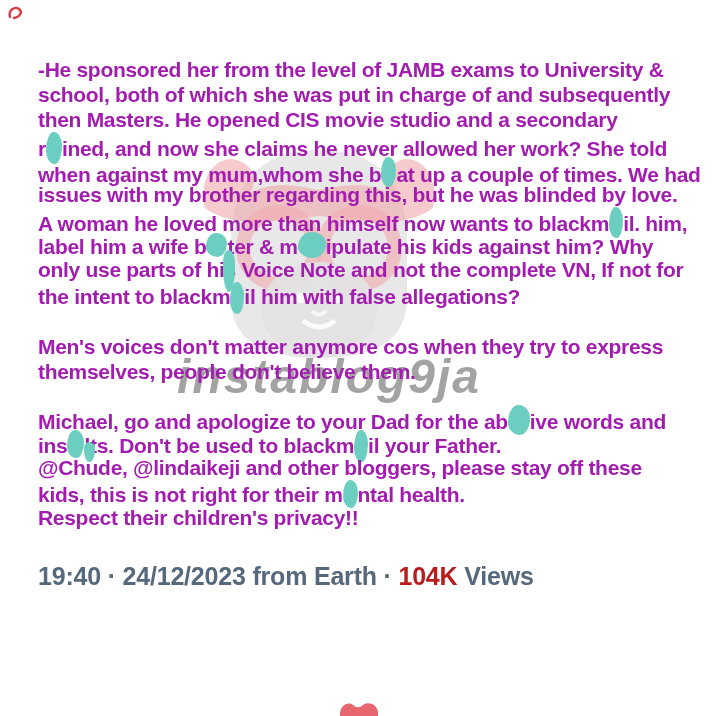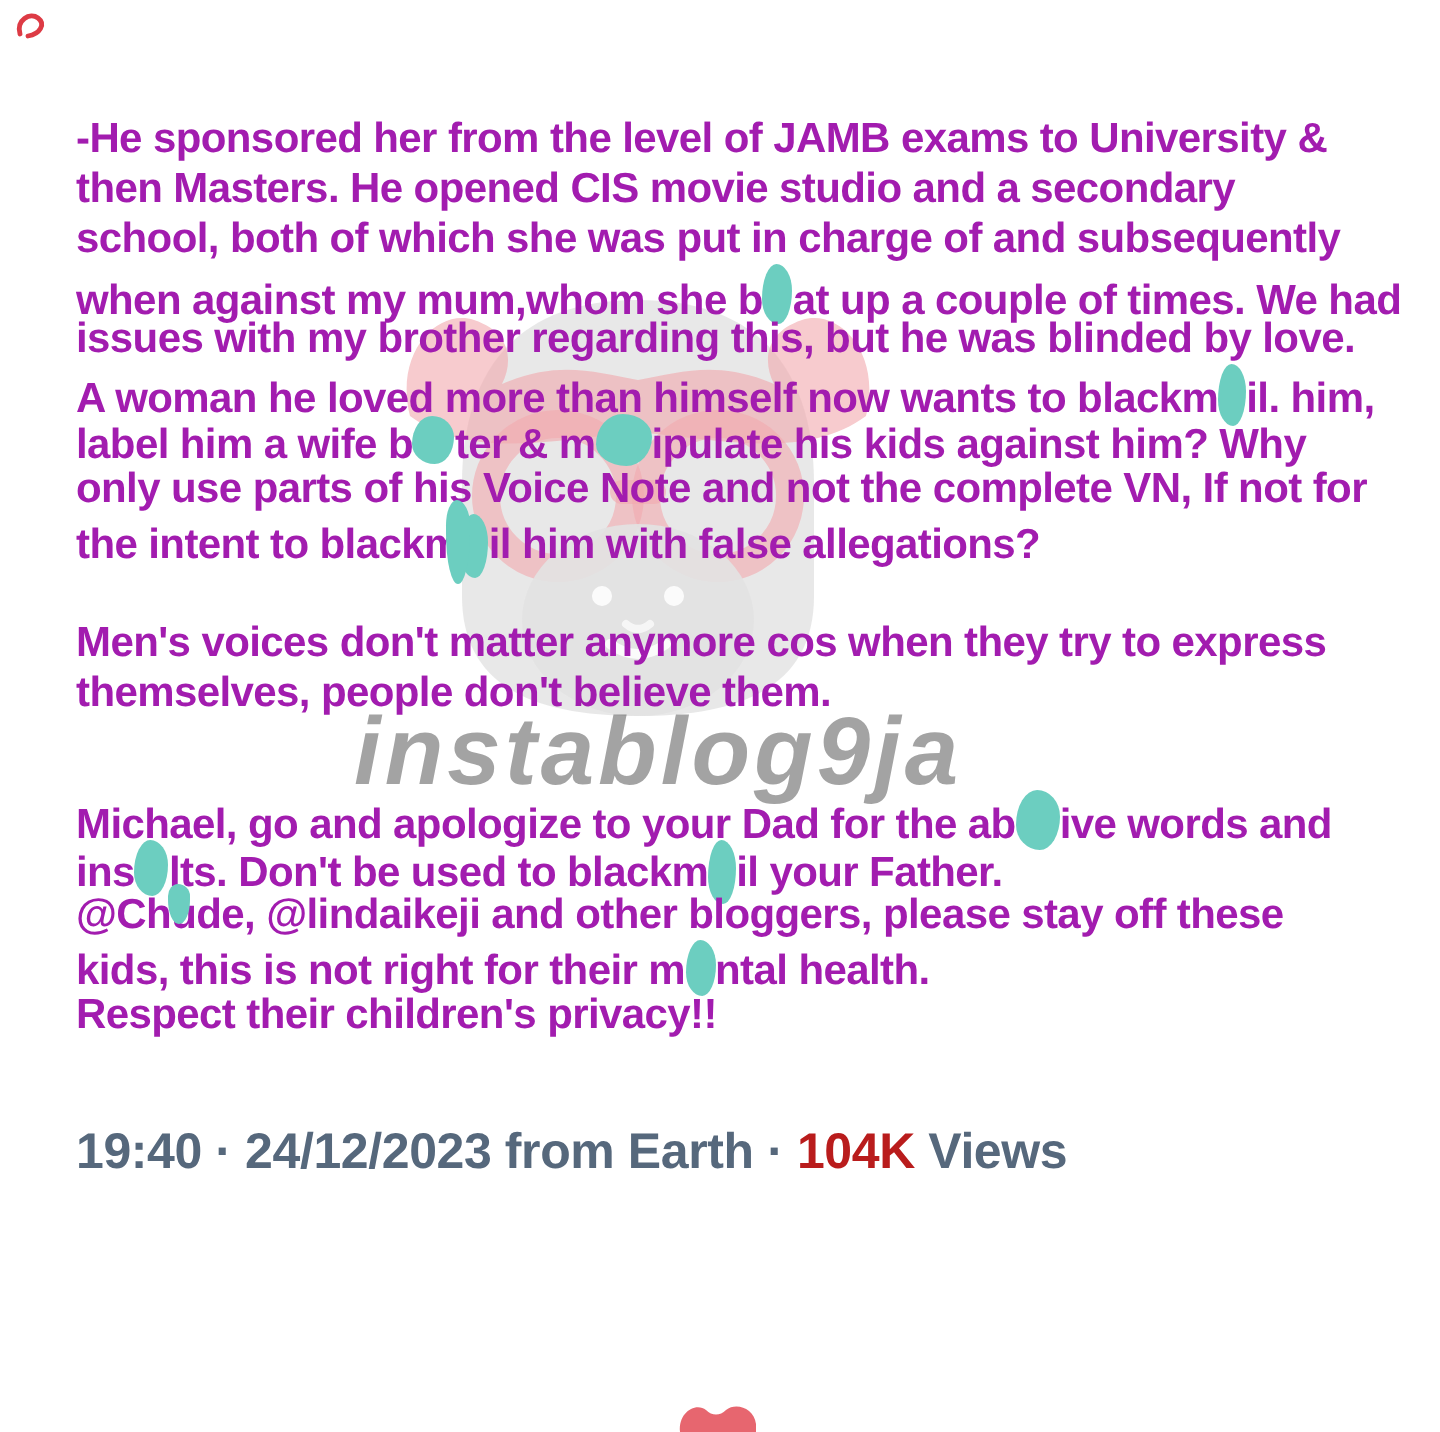--- a/index.html
+++ b/index.html
@@ -15,21 +15,21 @@
     color:#404040;opacity:.48;white-space:pre;
   }
   .corner-mark{position:absolute;left:7px;top:5px;z-index:1;}
   .bottom-logo-fragment{position:absolute;left:338px;top:699px;z-index:1;}
   
   .content{position:absolute;left:38px;top:57px;z-index:2;}
   .para{
     font-weight:bold;font-size:21px;color:#a21caf;letter-spacing:-0.3px;
   }
   .para + .para{margin-top:27px;}
-  .para.gap-lg{margin-top:36px;}
+  .para.gap-lg{margin-top:21px;}
   .line{height:25px;line-height:25px;white-space:pre;}
   .redact{
     display:inline-block;background:#6ccec0;height:30px;vertical-align:-7px;
     border-radius:48% 52% 46% 54% / 58% 44% 56% 42%;
   }
   .drip{
     position:absolute;background:#6ccec0;z-index:3;
     border-radius:45% 55% 50% 50% / 30% 30% 60% 60%;
   }
   .footer{
@@ -64,22 +64,23 @@
   <path d="M3,12 C1,5 8,1 12,4 C16,7 13,12 7,13" fill="none" stroke="#dd3b45" stroke-width="2.4" stroke-linecap="round"></path>
 </svg>
 
 <svg class="bottom-logo-fragment" width="42" height="17" viewBox="0 0 42 17">
   <path d="M2,17 C1,7 10,2 15,6 C18,9 22,9 25,6 C30,2 39,5 40,13 L40,17 Z" fill="#e4555f" opacity="0.9"></path>
 </svg>
 
 <div class="content" id="paragraphs">
     <div class="para">
       <div class="line"><span>-He sponsored her from the level of JAMB exams to University &amp;</span></div>
+      <div class="line"><span>school, both of which she was put in charge of and subsequently</span></div>
       <div class="line"><span>then Masters. He opened CIS movie studio and a secondary</span></div>
-      <div class="line"><span>school, both of which she was put in charge of and subsequently</span></div>
+      <div class="line"><span>r</span><span class="redact" style="width: 16px; height: 32px; vertical-align: -8px;"></span><span>ined, and now she claims he never allowed her work? She told</span></div>
       <div class="line"><span>when against my mum,whom she b</span><span class="redact" style="width: 15px; height: 30px; vertical-align: -5px;"></span><span>at up a couple of times. We had</span></div>
       <div class="line"><span>issues with my brother regarding this, but he was blinded by love.</span></div>
       <div class="line"><span>A woman he loved more than himself now wants to blackm</span><span class="redact" style="width: 14px; height: 31px; vertical-align: -7px;"></span><span>il. him,</span></div>
       <div class="line"><span>label him a wife b</span><span class="redact" style="width: 21px; height: 24px; vertical-align: -3px;"></span><span>ter &amp; m</span><span class="redact" style="width: 28px; height: 26px; vertical-align: -4px;"></span><span>ipulate his kids against him? Why</span></div>
       <div class="line"><span>only use parts of his Voice Note and not the complete VN, If not for</span></div>
       <div class="line"><span>the intent to blackm</span><span class="redact" style="width: 14px; height: 32px; vertical-align: -10px;"></span><span>il him with false allegations?</span></div>
     </div>
     <div class="para">
       <div class="line"><span>Men's voices don't matter anymore cos when they try to express</span></div>
       <div class="line"><span>themselves, people don't believe them.</span></div>

